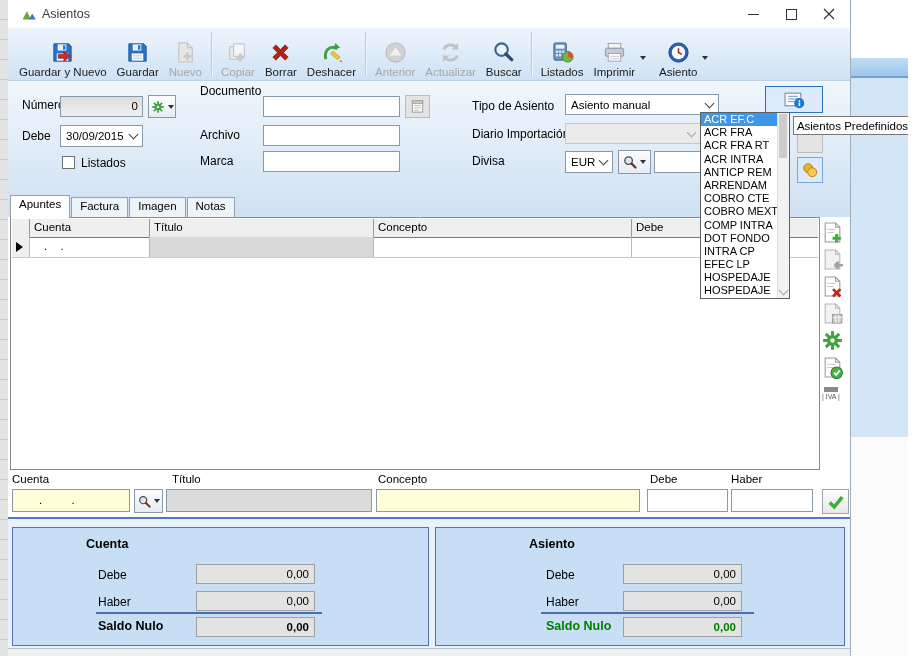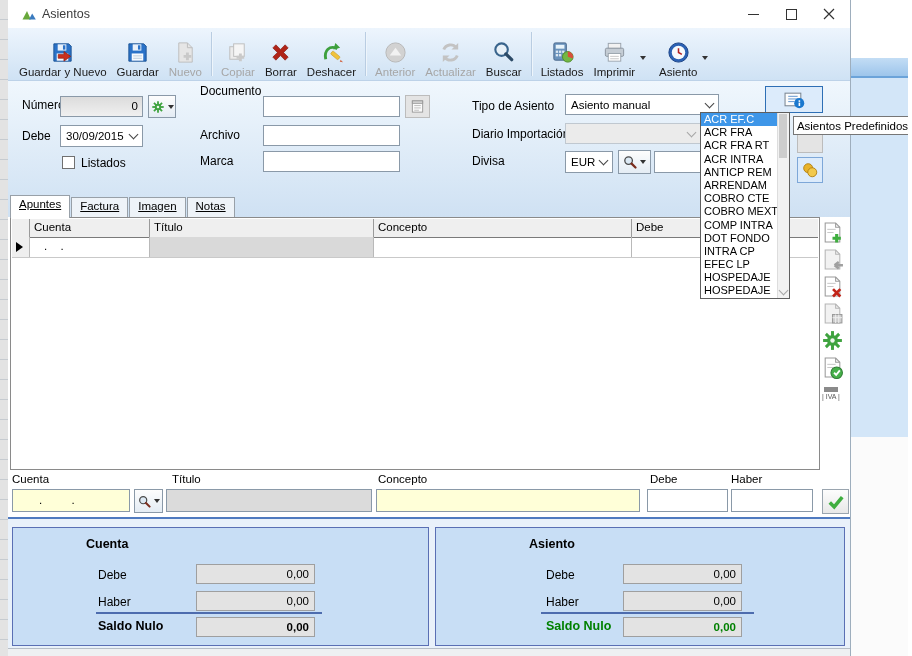--- a/index.html
+++ b/index.html
@@ -51,21 +51,21 @@
   .chev.g{border-color:#a5a5a5;}
   .sbtn{position:absolute;background:linear-gradient(#fdfdfd,#e4ecf4);border:1px solid #8a99a8;box-sizing:border-box;
         display:flex;align-items:center;justify-content:center;gap:3px;}
   .sbtn.dis{background:#e4e4e4;border-color:#bcbcbc;}
   .cb{position:absolute;width:13px;height:13px;background:#fff;border:1px solid #707070;box-sizing:border-box;}
 
   .predef-btn{left:757px;top:86px;width:56px;height:25px;background:#dcebfb;border:1px solid #2e6fb5;
         display:flex;align-items:center;justify-content:center;}
 
   
-  .tabs{left:2px;top:196px;height:22px;display:flex;align-items:flex-end;text-decoration:underline;}
+  .tabs{left:2px;top:196px;height:22px;display:flex;align-items:flex-end;}
   .tab{border:1px solid #98a0a8;border-bottom:none;background:#eef3f8;padding:2px 8px 3px 8px;font-size:11.5px;
        margin-right:1px;height:15px;}
   .tab.active{background:#fff;height:17px;position:relative;z-index:3;}
   .tab-panel{left:2px;top:217px;width:810px;height:253px;background:#fff;border:1px solid #8a8a8a;box-sizing:border-box;}
   .ghead{position:absolute;top:1px;left:1px;right:1px;height:18px;background:#efefef;border-bottom:1px solid #7a7a7a;display:flex;}
   .gh-cell{border-right:1px solid #9a9a9a;font-size:11.5px;padding:2px 0 0 4px;box-sizing:border-box;}
   .grow{position:absolute;top:19px;left:1px;right:1px;height:20px;border-bottom:1px solid #c9c9c9;display:flex;}
   .gr-cell{border-right:1px solid #b9b9b9;box-sizing:border-box;font-size:11.5px;padding:3px 0 0 4px;}
   .row-ind{width:0;height:0;border-top:5px solid transparent;border-bottom:5px solid transparent;border-left:7px solid #000;margin:5px 0 0 4px;}
   .mask1{word-spacing:10px;padding-left:14px;}

